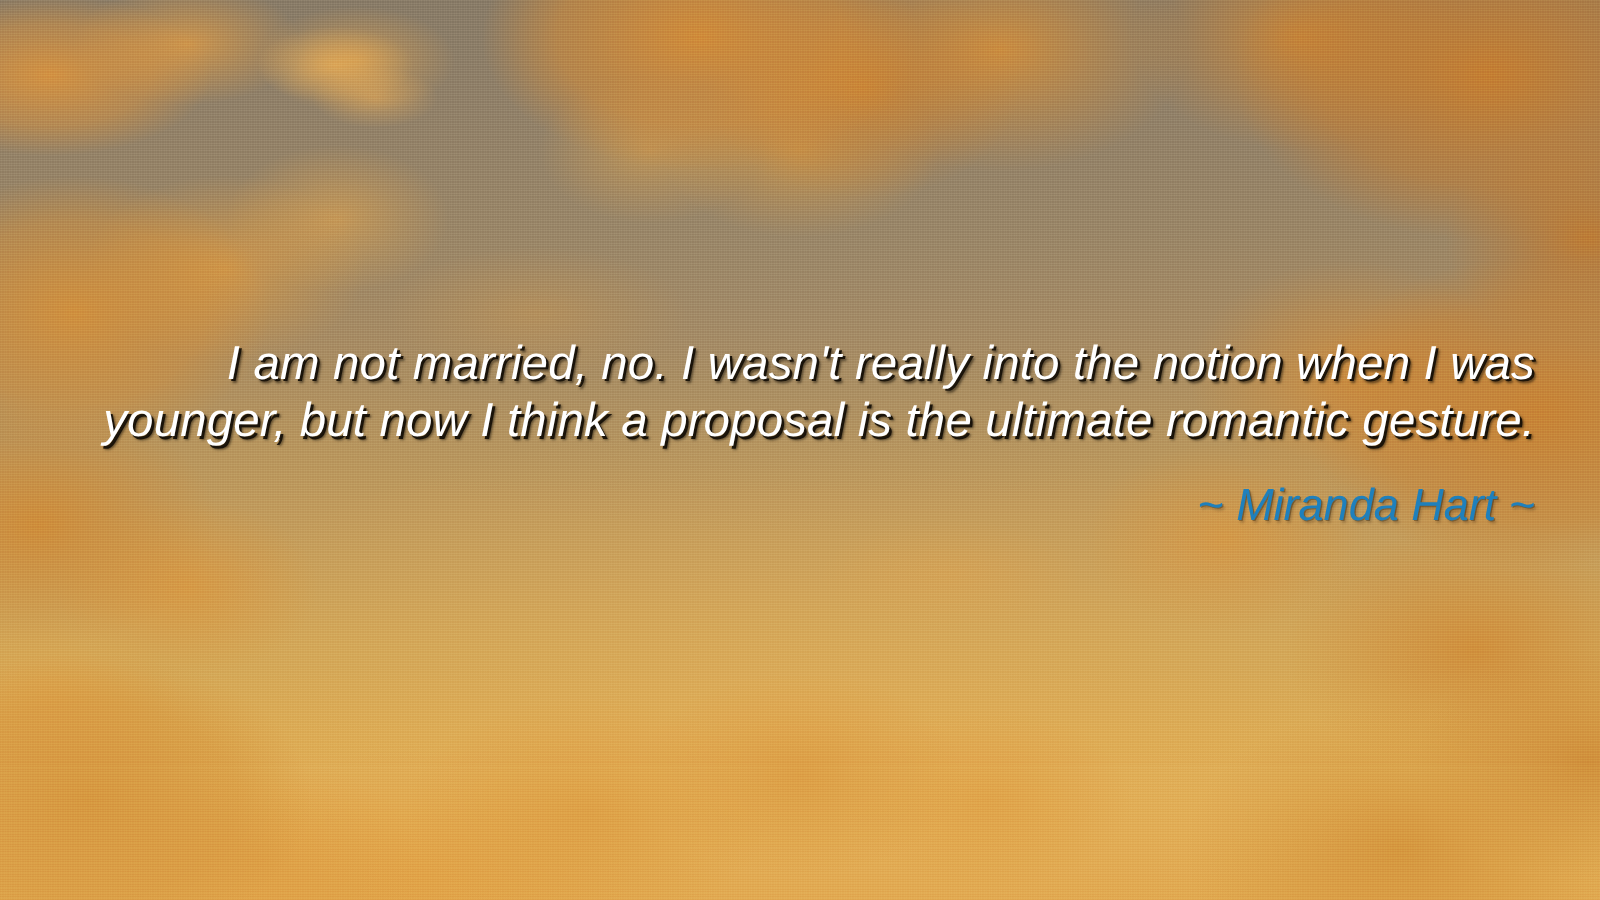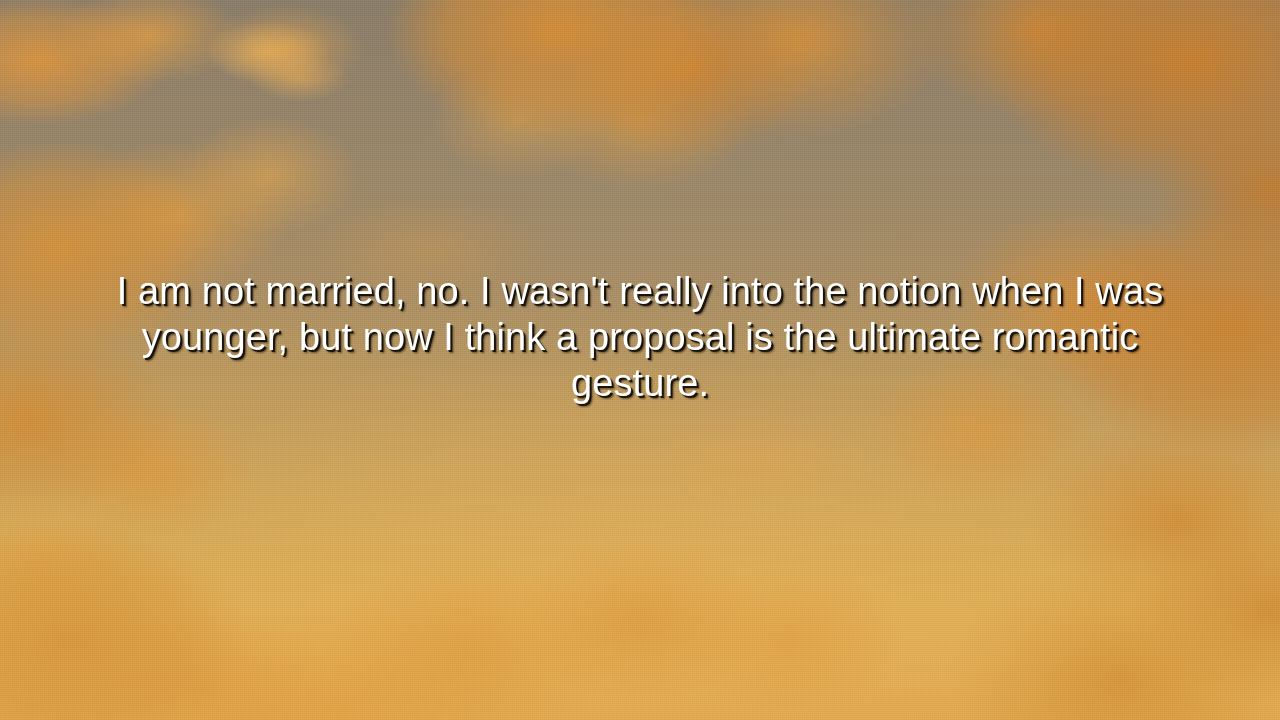--- a/index.html
+++ b/index.html
@@ -118,23 +118,24 @@
       repeating-linear-gradient(90deg,  rgba(0,0,0,.5) 0px, rgba(0,0,0,.5) 1px, rgba(255,255,255,.5) 1px, rgba(255,255,255,.5) 2px);
     mix-blend-mode: overlay;
   }
 
   
   .quote-block {
     position: absolute;
     left: 0;
     right: 0;
     top: 268px;
-    text-align: center;
-    padding: 0 110px;
+    text-align: right;
+    padding: 0 52px;
     box-sizing: border-box;
+    font-style: italic;
   }
 
   .quote-text {
     margin: 0;
     color: #ffffff;
     font-size: 38px;
     line-height: 46px;
     font-weight: 400;
     letter-spacing: .1px;
     text-shadow:
@@ -160,15 +161,16 @@
 
   <div class="sky-base"></div>
   <div class="cloud-layer cloud-upper"></div>
   <div class="cloud-layer cloud-mid"></div>
   <div class="cloud-layer cloud-lower"></div>
   <div class="haze"></div>
   <div class="grain"></div>
 
   <div class="quote-block">
     <p class="quote-text">I am not married, no. I wasn't really into the notion when I was younger, but now I think a proposal is the ultimate romantic gesture.</p>
+    <p class="attribution">~ Miranda Hart ~</p>
   </div>
 
 </div>
 
 </body></html>

